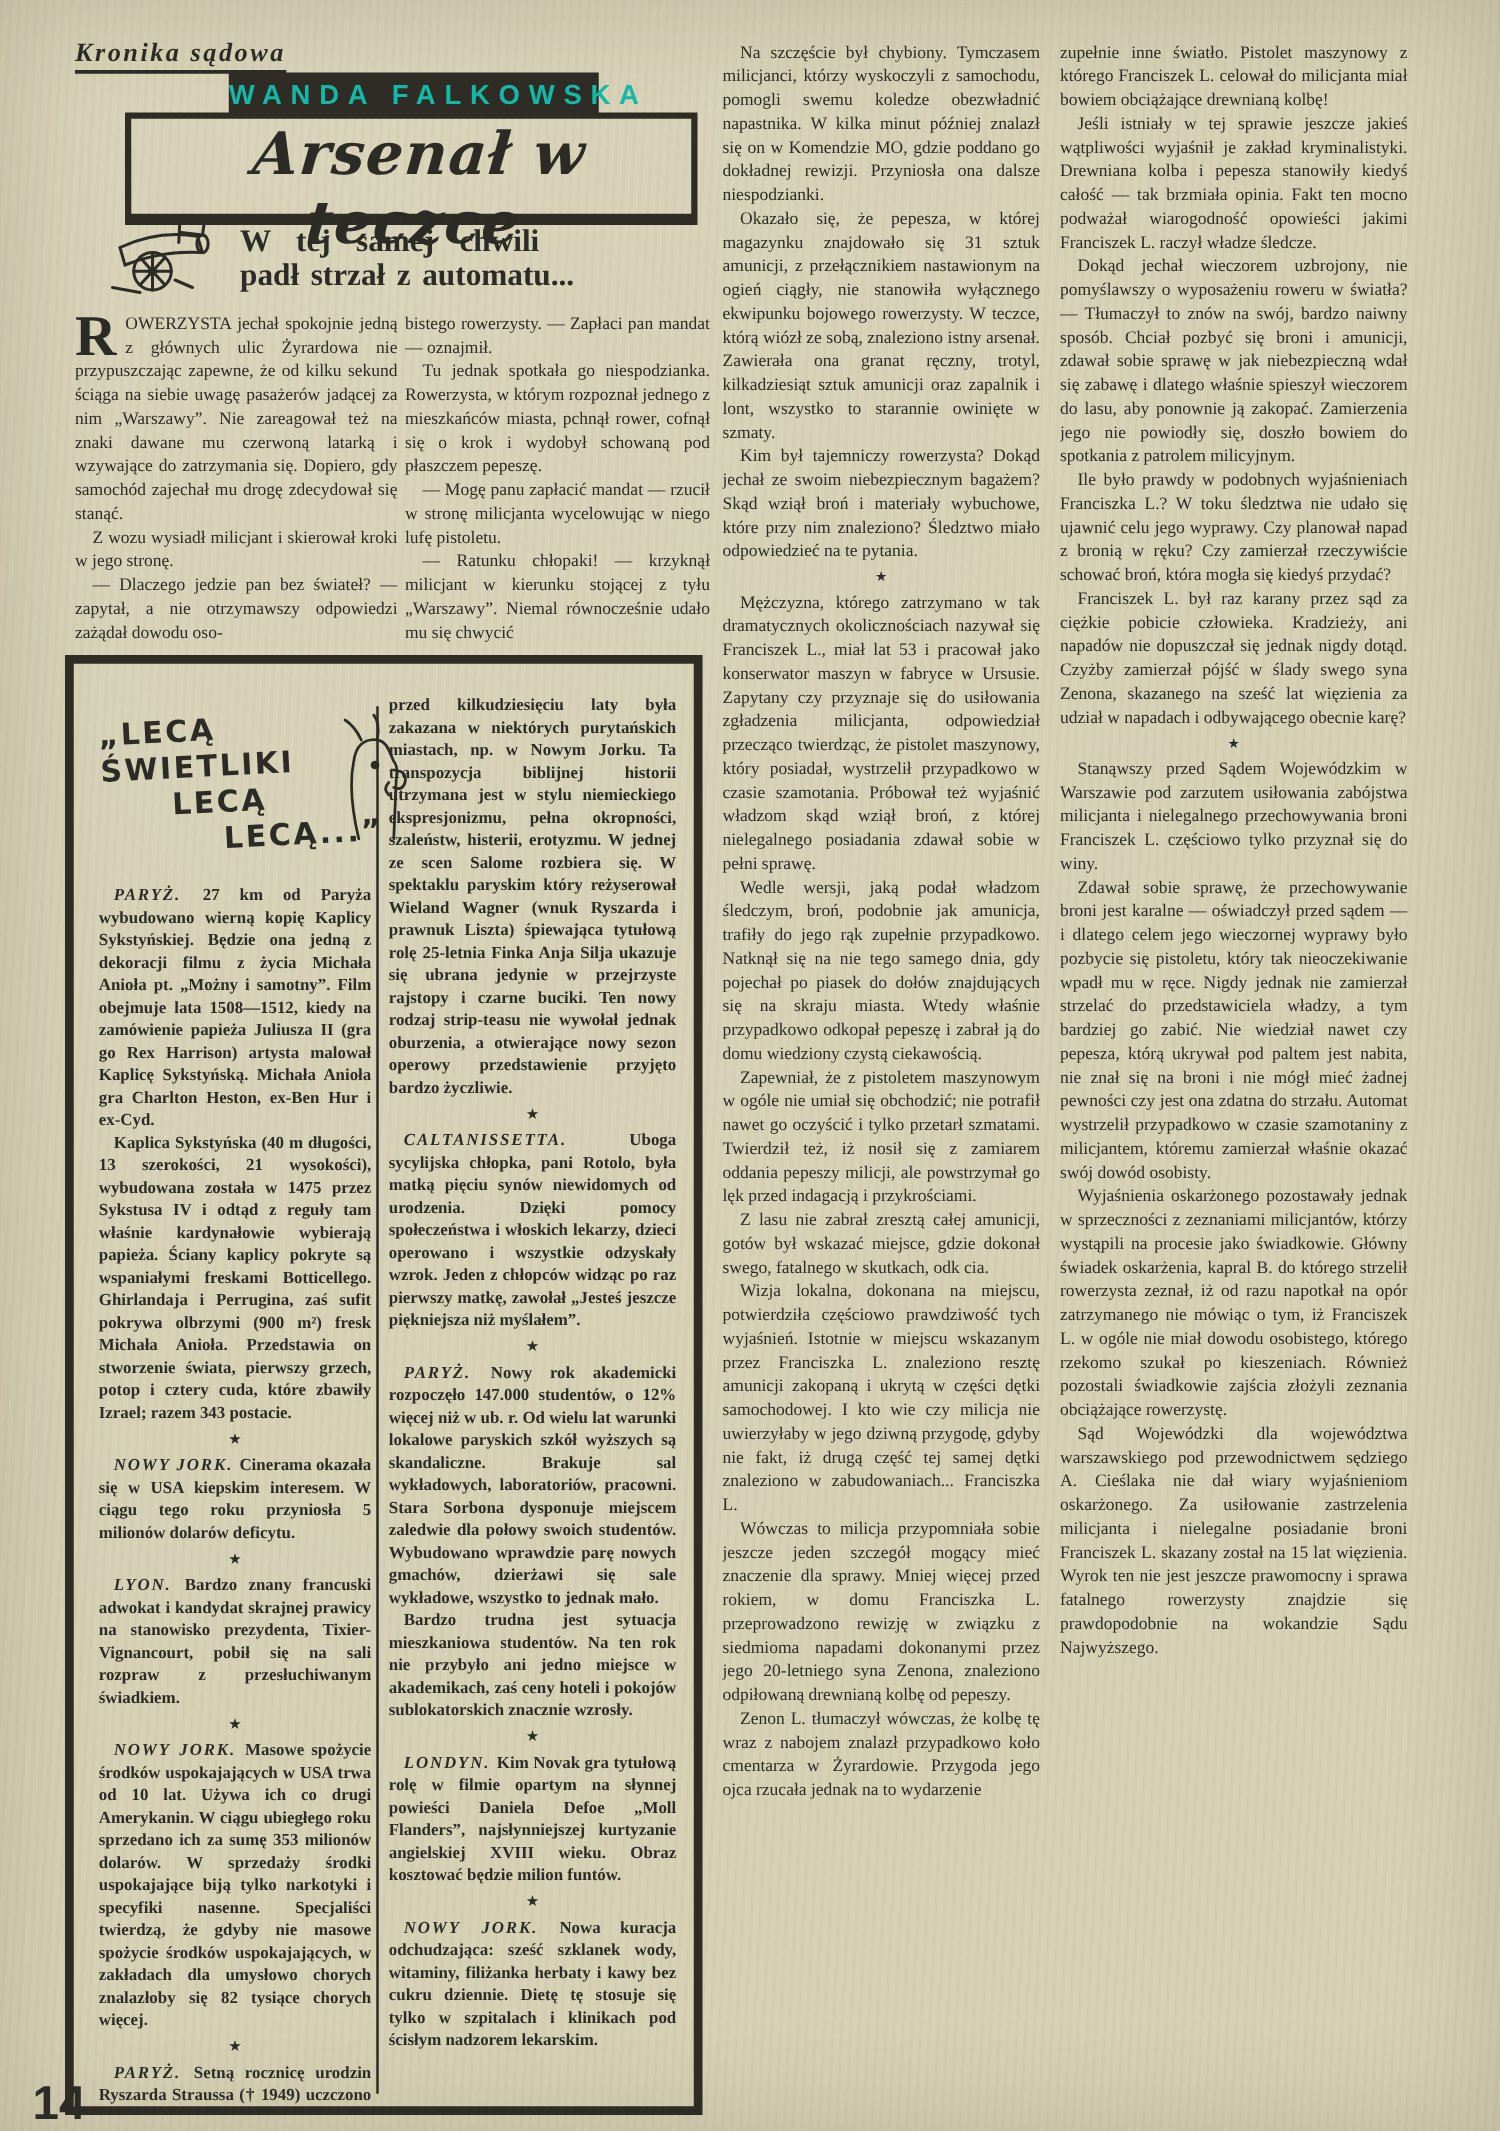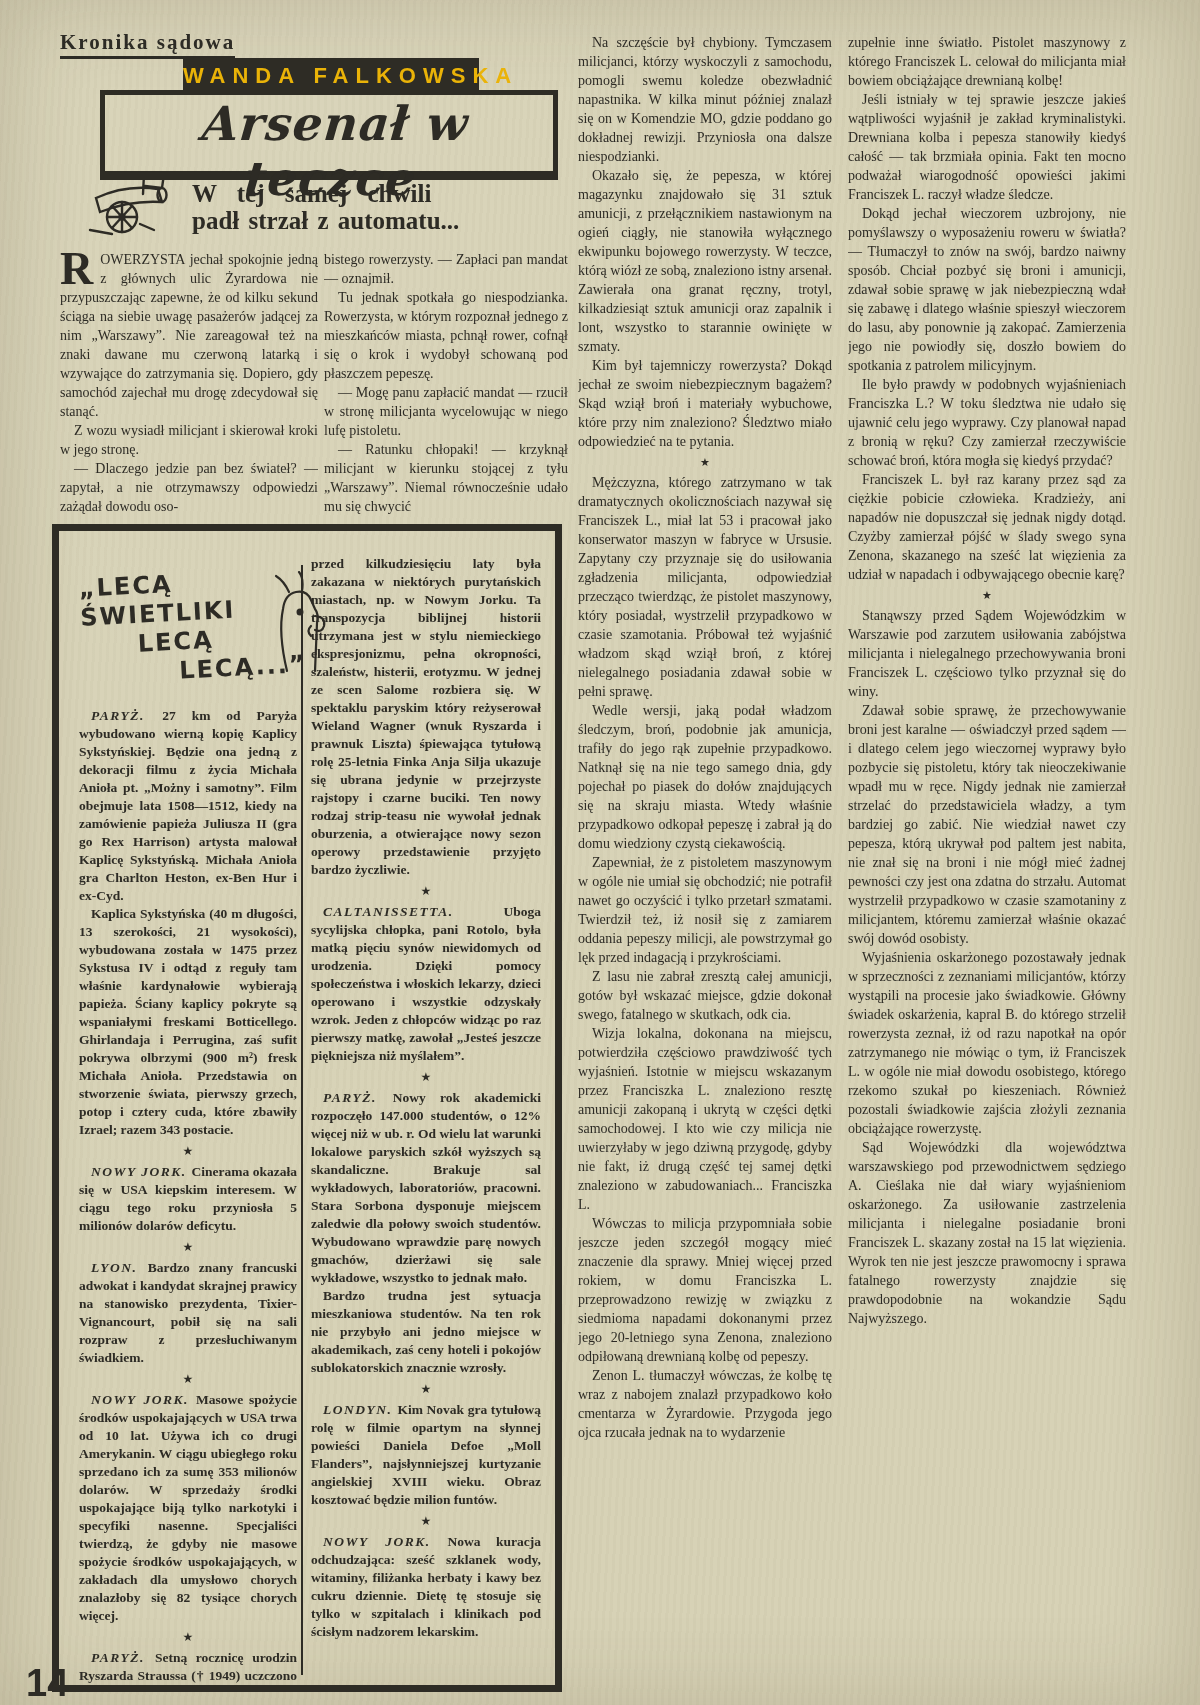--- a/index.html
+++ b/index.html
@@ -8,26 +8,26 @@
     background:
       radial-gradient(ellipse at 25% 12%, rgba(255,255,255,0.06), transparent 60%),
       repeating-linear-gradient(93deg, rgba(90,80,50,0.03) 0 3px, transparent 3px 7px),
       #d7d2b6;
     box-shadow:inset 0 0 90px rgba(70,58,25,0.18);
     font-family:"Liberation Serif", serif;
     color:#2d2b25;
   }
   .kicker{
     position:absolute;left:60px;top:30px;
-    font-size:21px;font-weight:bold;letter-spacing:2px;
+    font-size:21px;font-weight:bold;font-style:italic;letter-spacing:2px;
     border-bottom:3px solid #2d2b25;padding-bottom:1px;
   }
   .author-bar{
     position:absolute;left:183px;top:58px;width:296px;height:36px;z-index:3;
-    background:#2e2c25;color:#eab308;
+    background:#2e2c25;color:#14b8a6;
     font-family:"Liberation Sans", sans-serif;font-size:22px;font-weight:bold;
     letter-spacing:7px;text-align:center;line-height:36px;white-space:nowrap;
   }
   .title-frame{
     position:absolute;left:100px;top:90px;width:458px;height:90px;z-index:1;
     box-sizing:border-box;border:5px solid #2e2c25;border-bottom-width:9px;
   }
   .headline{
     position:absolute;left:110px;top:96px;width:446px;z-index:2;
     font-family:"DejaVu Serif", serif;font-style:italic;font-weight:bold;

